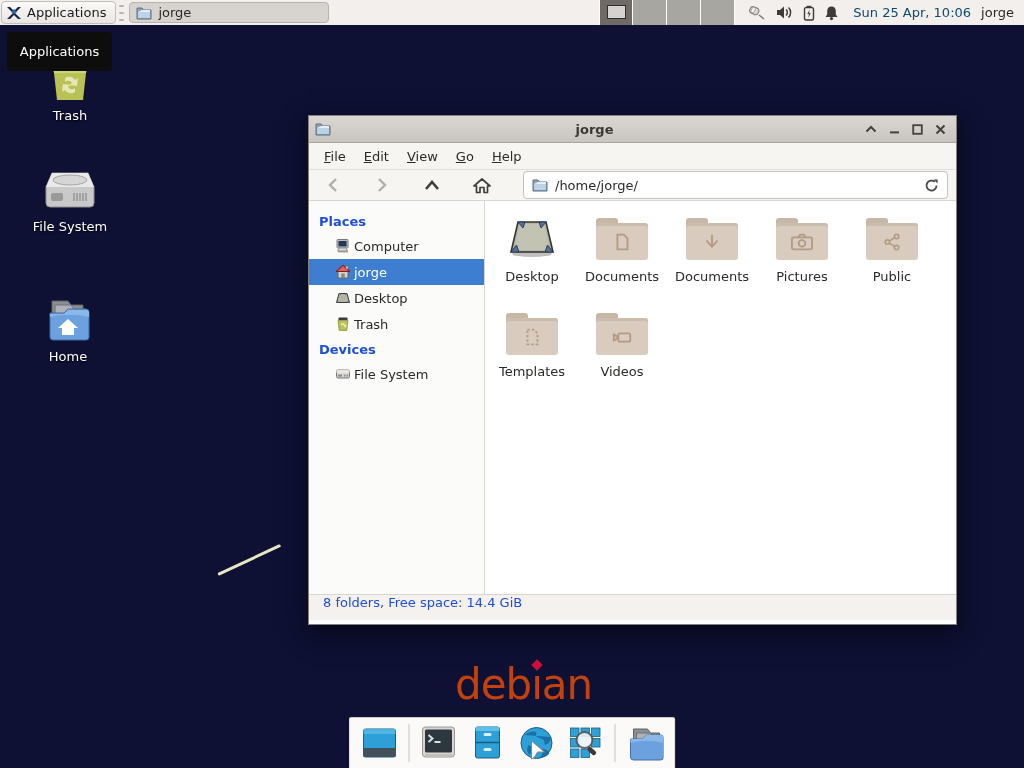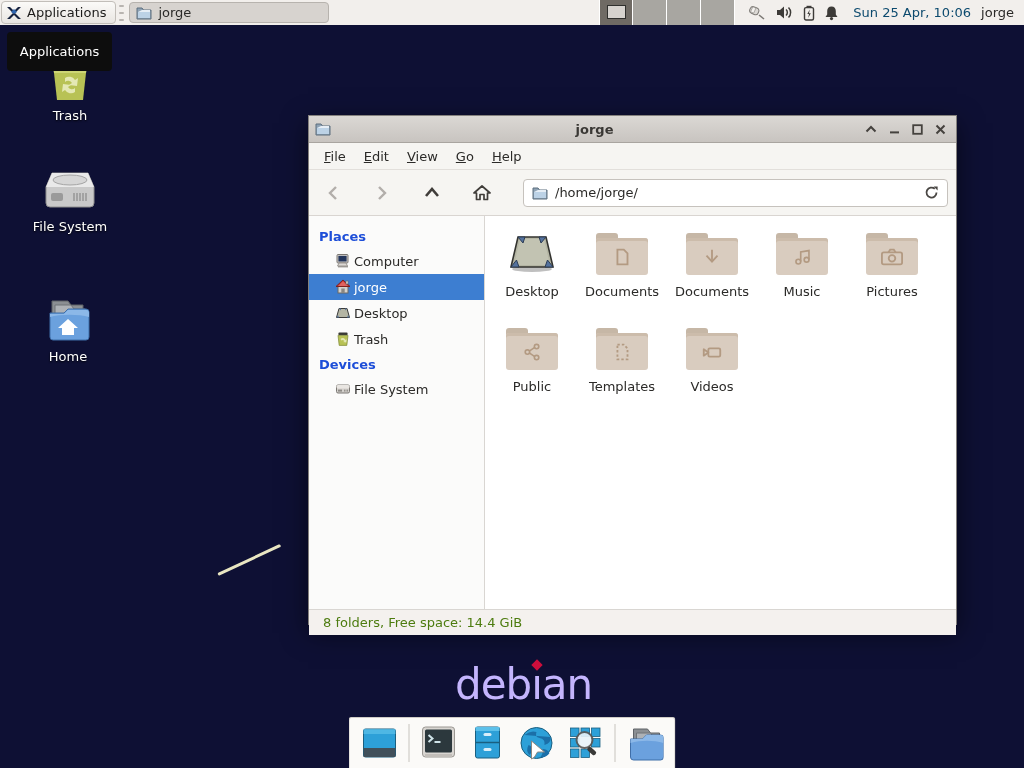--- a/index.html
+++ b/index.html
@@ -40,58 +40,58 @@
   .desk-icon .lbl { margin-top:6px; font-size:13px; color:#fff; text-shadow:0 1px 2px #000; }
   .di-trash { left:15px; top:50px; }
   .di-fs    { left:15px; top:167px; }
   .di-home  { left:13px; top:297px; }
 
   
   .stray-line { position:absolute; left:218px; top:573px; width:69px; height:3px;
                 background:#e9e6c2; border-radius:2px; transform:rotate(-25deg); transform-origin:left center; }
 
   
-  .brand { position:absolute; left:455px; top:660px; font-size:42px; color:#c4b5fd;
+  .brand { position:absolute; left:455px; top:660px; font-size:42px; color:#c2410c;
            letter-spacing:-1px; font-weight:500; }
   .brand .bi { position:relative; display:inline-block; }
   .brand .diamond { position:absolute; left:2px; top:1px; width:8px; height:8px;
                     background:#ce0f3d; transform:rotate(45deg); }
 
   
   .window { position:absolute; left:308px; top:115px; width:649px; height:510px;
             background:#fff; border:1px solid #84817d; box-shadow:0 8px 24px rgba(0,0,0,.55); z-index:40; }
   .titlebar { height:27px; background:linear-gradient(#dbd8d4,#c8c4c0); border-bottom:1px solid #a9a5a0;
               display:flex; align-items:center; padding:0 6px; }
   .titlebar .win-title { flex:1; text-align:center; font-size:13px; font-weight:bold; color:#3a3835; }
   .tb-btn { width:20px; height:20px; display:flex; align-items:center; justify-content:center; margin-left:3px; }
   .menubar { height:26px; background:#f6f5f2; display:flex; align-items:center; padding-left:6px; }
   .menubar .mi { font-size:13px; color:#2b2a28; padding:4px 9px; }
   .menubar .u { text-decoration:underline; }
-  .toolbar { height:47px; background:#f6f5f2; border-top:1px solid #e2dfdb; border-bottom:1px solid #d9d5d1;
+  .toolbar { height:32px; background:#f6f5f2; border-top:1px solid #e2dfdb; border-bottom:1px solid #d9d5d1;
              display:flex; align-items:center; padding:0 8px; gap:20px; }
   .tool-btn { width:30px; height:28px; display:flex; align-items:center; justify-content:center; }
   .path-field { flex:1; height:28px; margin-left:6px; background:#fff; border:1px solid #c6c2bd;
                 border-radius:4px; display:flex; align-items:center; padding:0 8px; gap:7px; }
   .path-field .path-text { flex:1; font-size:13px; color:#2b2a28; }
   .window-body { display:flex; height:393px; }
   .sidebar { width:176px; background:#fbfbfa; border-right:1px solid #d9d6d2; padding-top:8px; }
   .sb-header { font-size:13px; font-weight:bold; color:#1d4ed8; padding:5px 10px 4px; }
   .sb-item { height:26px; display:flex; align-items:center; gap:3px; padding-left:26px; font-size:13px; color:#2b2a28; }
   .sb-item.selected { background:#3d7ed1; color:#fff; }
   .main-area { flex:1; background:#fff; }
   .icon-grid { display:grid; grid-template-columns:repeat(5,90px); padding:13px 0 0 2px; row-gap:7px; }
   .file-cell { width:90px; height:88px; display:flex; flex-direction:column; align-items:center; }
   .file-cell .flabel { margin-top:9px; font-size:13px; color:#2b2a28; white-space:nowrap; }
   .folder48 { position:relative; width:52px; height:42px; margin-top:4px; }
   .folder48 .tab { position:absolute; left:0; top:0; width:22px; height:9px; background:#c6b7a6;
                    border-radius:3px 3px 0 0; }
   .folder48 .bodyp { position:absolute; left:0; top:5px; width:52px; height:37px; background:#d9ccbf;
                      border-radius:3px; box-shadow:inset 0 3px 0 #ccbcab; display:flex; align-items:center; justify-content:center; }
   .statusbar { height:26px; background:#f4f1ee; border-top:1px solid #d9d6d2; display:flex;
-               align-items:center; padding-left:14px; font-size:13px; color:#4d7c0f; }
+               padding-left:14px; font-size:13px; color:#1d4ed8; }
 
   
   .dock { position:absolute; left:50%; transform:translateX(-50%); bottom:0; height:51px;
           background:#fbfaf8; border:1px solid #cfccc7; border-bottom:none; border-radius:3px 3px 0 0;
           display:flex; align-items:center; padding:0 10px; gap:9px; z-index:45; }
   .dock-sep { width:1px; height:38px; background:#c7c3be; }
   .dock-item { width:40px; height:40px; display:flex; align-items:center; justify-content:center; }
 </style>
 </head>
 <body>
@@ -362,33 +362,20 @@
             <div class="tab"></div>
             <div class="bodyp">
                 <svg width="22" height="22" viewBox="0 0 24 24">
                   <path d="M12 4 v11 M6 10.5 L12 17 L18 10.5" fill="none" stroke="#b39a82" stroke-width="2"></path>
                 </svg>
               </div>
           </div>
           <div class="flabel">Documents</div>
         </div>
 
-        <div class="file-cell">
-          <div class="folder48">
-            <div class="tab"></div>
-            <div class="bodyp">
-                <svg width="22" height="22" viewBox="0 0 24 24">
-              <circle cx="8" cy="17" r="2.6" fill="none" stroke="#b39a82" stroke-width="1.8"></circle>
-              <circle cx="17" cy="15" r="2.6" fill="none" stroke="#b39a82" stroke-width="1.8"></circle>
-              <path d="M10.6 17 V6.5 L19.6 5 V15" fill="none" stroke="#b39a82" stroke-width="1.8"></path>
-            </svg>
-              </div>
-          </div>
-          <div class="flabel">Music</div>
-        </div>
 
         <div class="file-cell">
           <div class="folder48">
             <div class="tab"></div>
             <div class="bodyp">
                 <svg width="24" height="22" viewBox="0 0 26 24">
               <rect x="2" y="7" width="22" height="13" rx="2" fill="none" stroke="#b39a82" stroke-width="2"></rect>
               <path d="M9 7 l2 -3 h4 l2 3" fill="none" stroke="#b39a82" stroke-width="2"></path>
               <circle cx="13" cy="13.5" r="3.6" fill="none" stroke="#b39a82" stroke-width="2"></circle>
             </svg>

